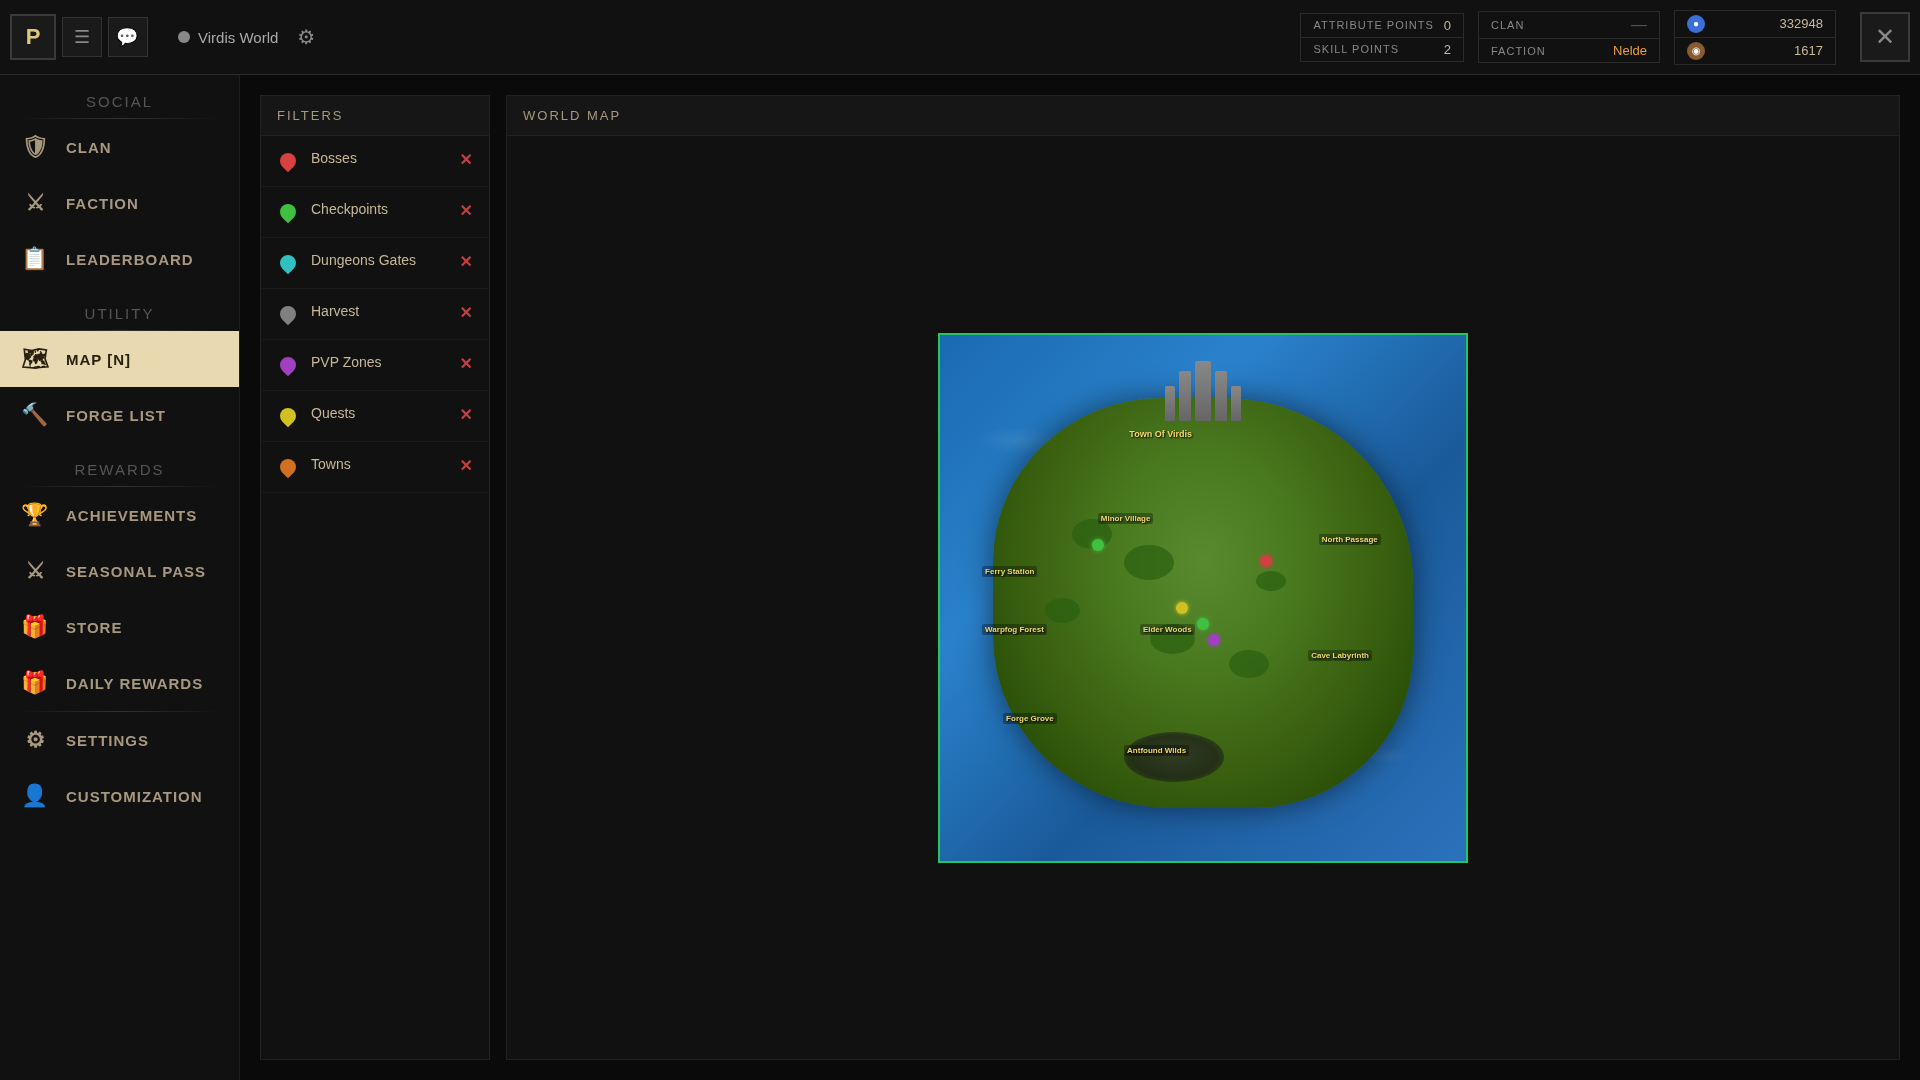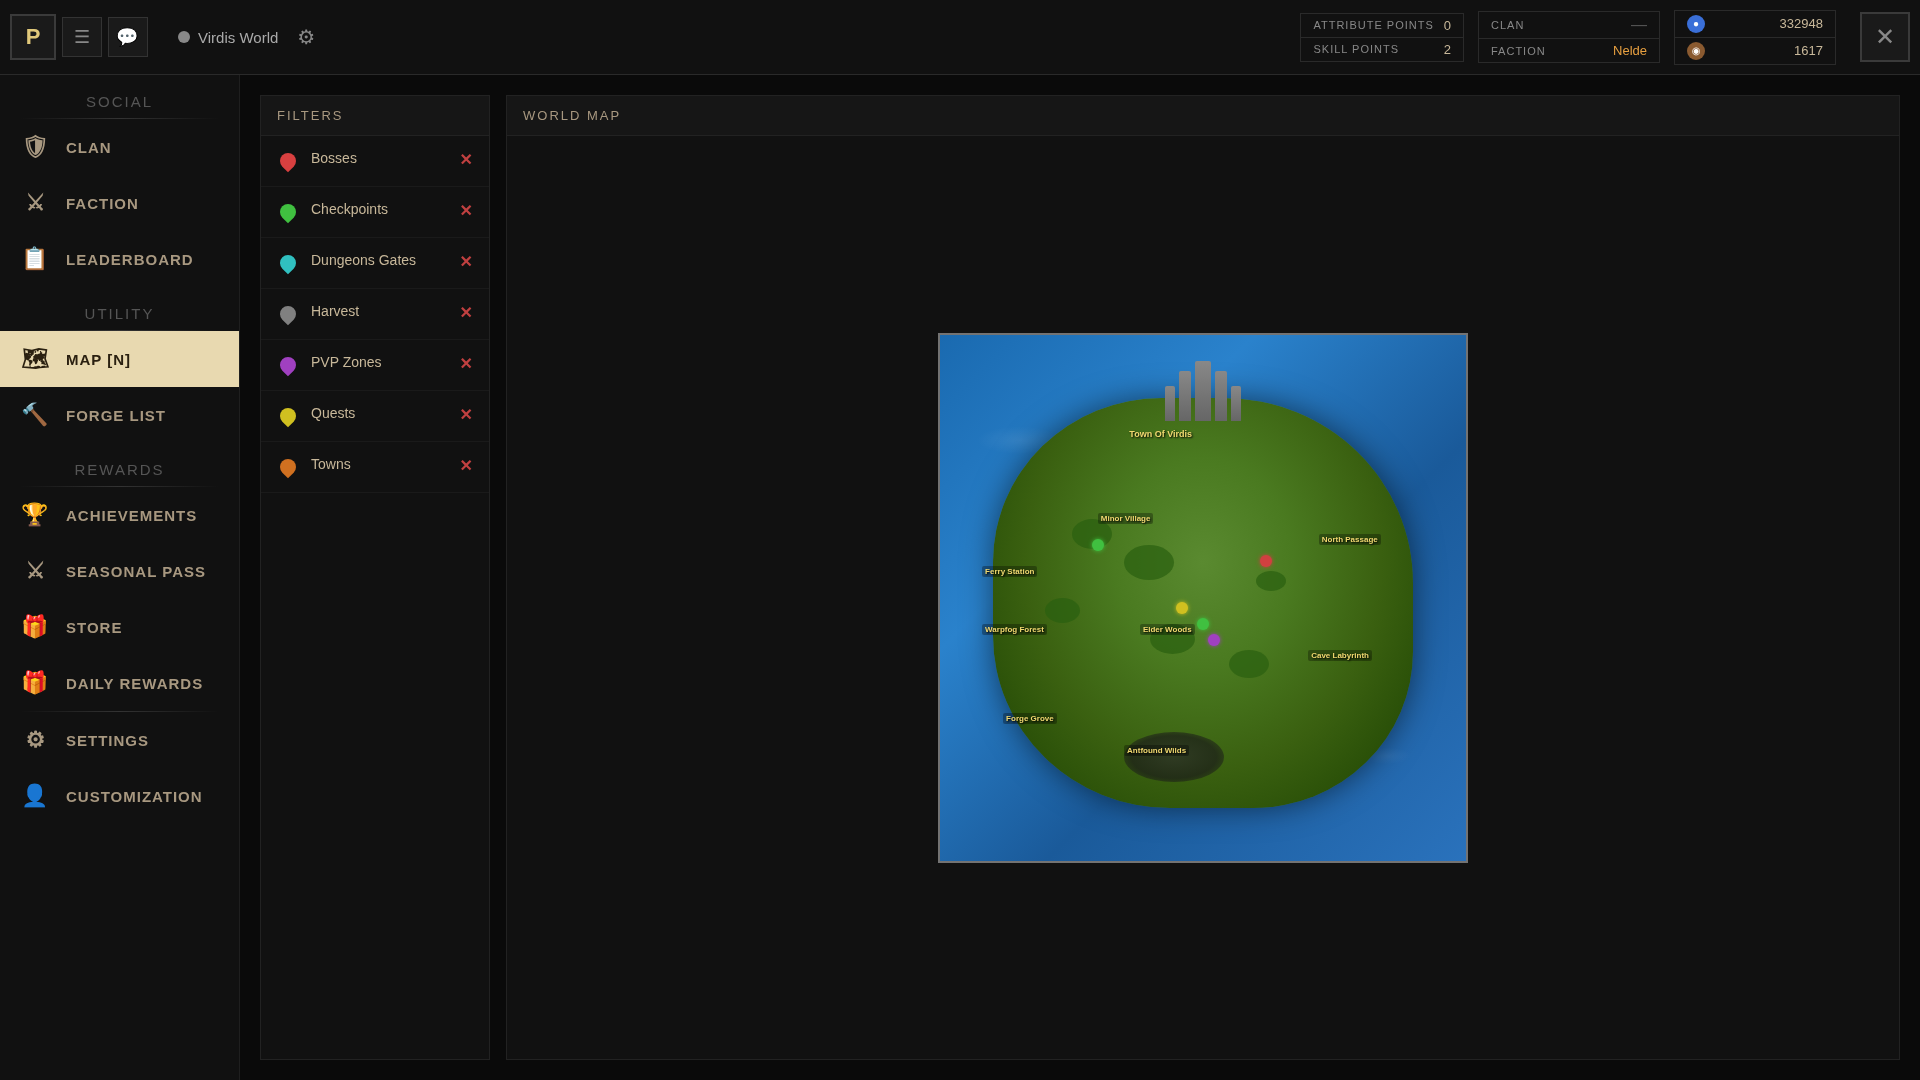--- a/index.html
+++ b/index.html
@@ -330,21 +330,21 @@
       display: flex;
       align-items: center;
       justify-content: center;
       overflow: hidden;
     }
     .map-image {
       width: 530px;
       height: 530px;
       position: relative;
       background: #737373;
-      border: 2px solid #737373;
+      border: 2px solid #22c55e;
       overflow: hidden;
     }
 
     
     .map-ocean {
       position: absolute;
       inset: 0;
       background: linear-gradient(135deg, #1a6ab0 0%, #2a82cc 30%, #1a5a9a 60%, #2a72bc 100%);
     }
     .map-island {

